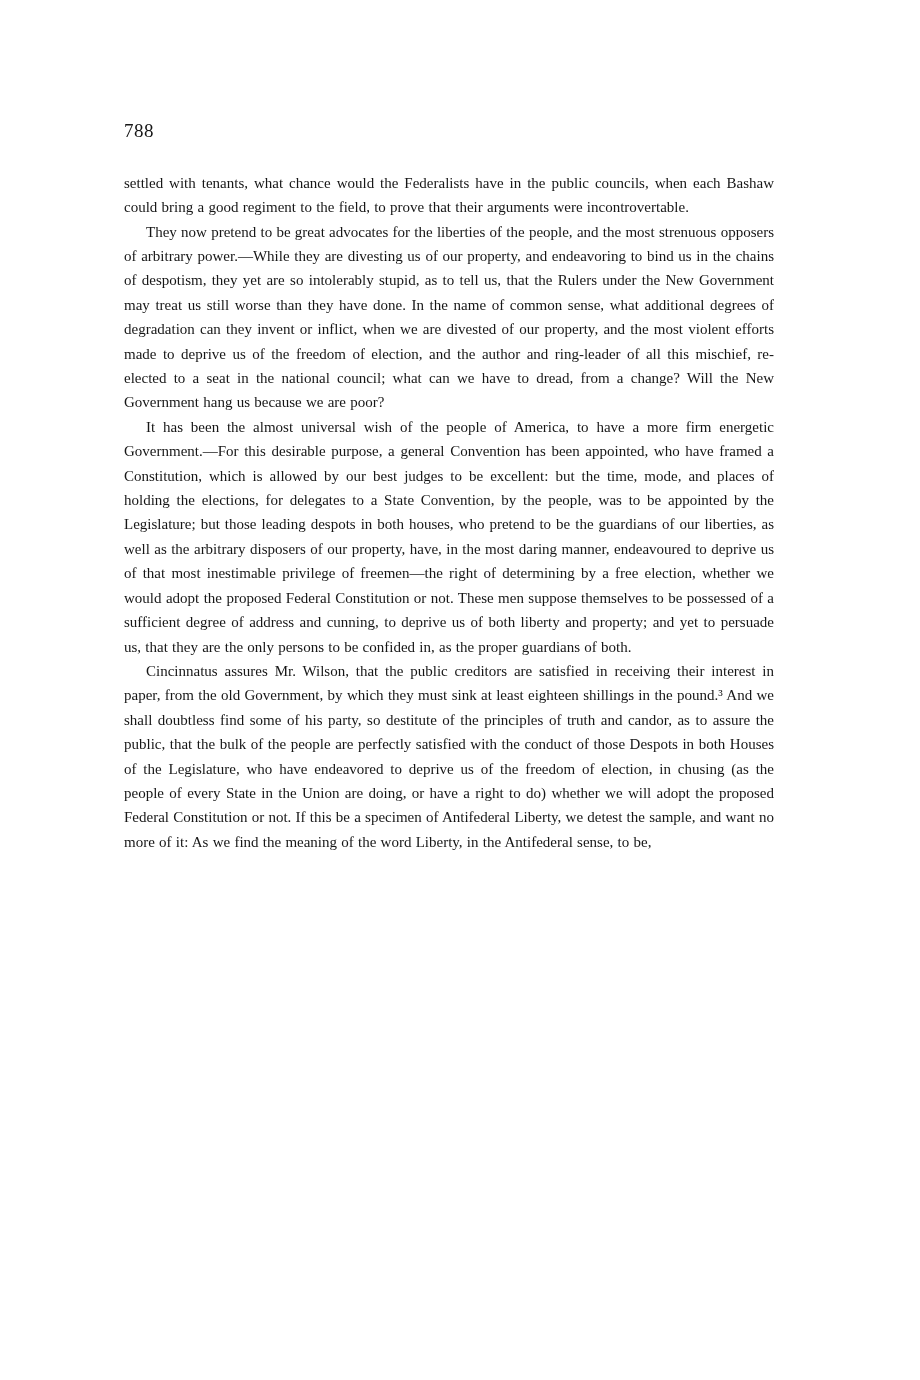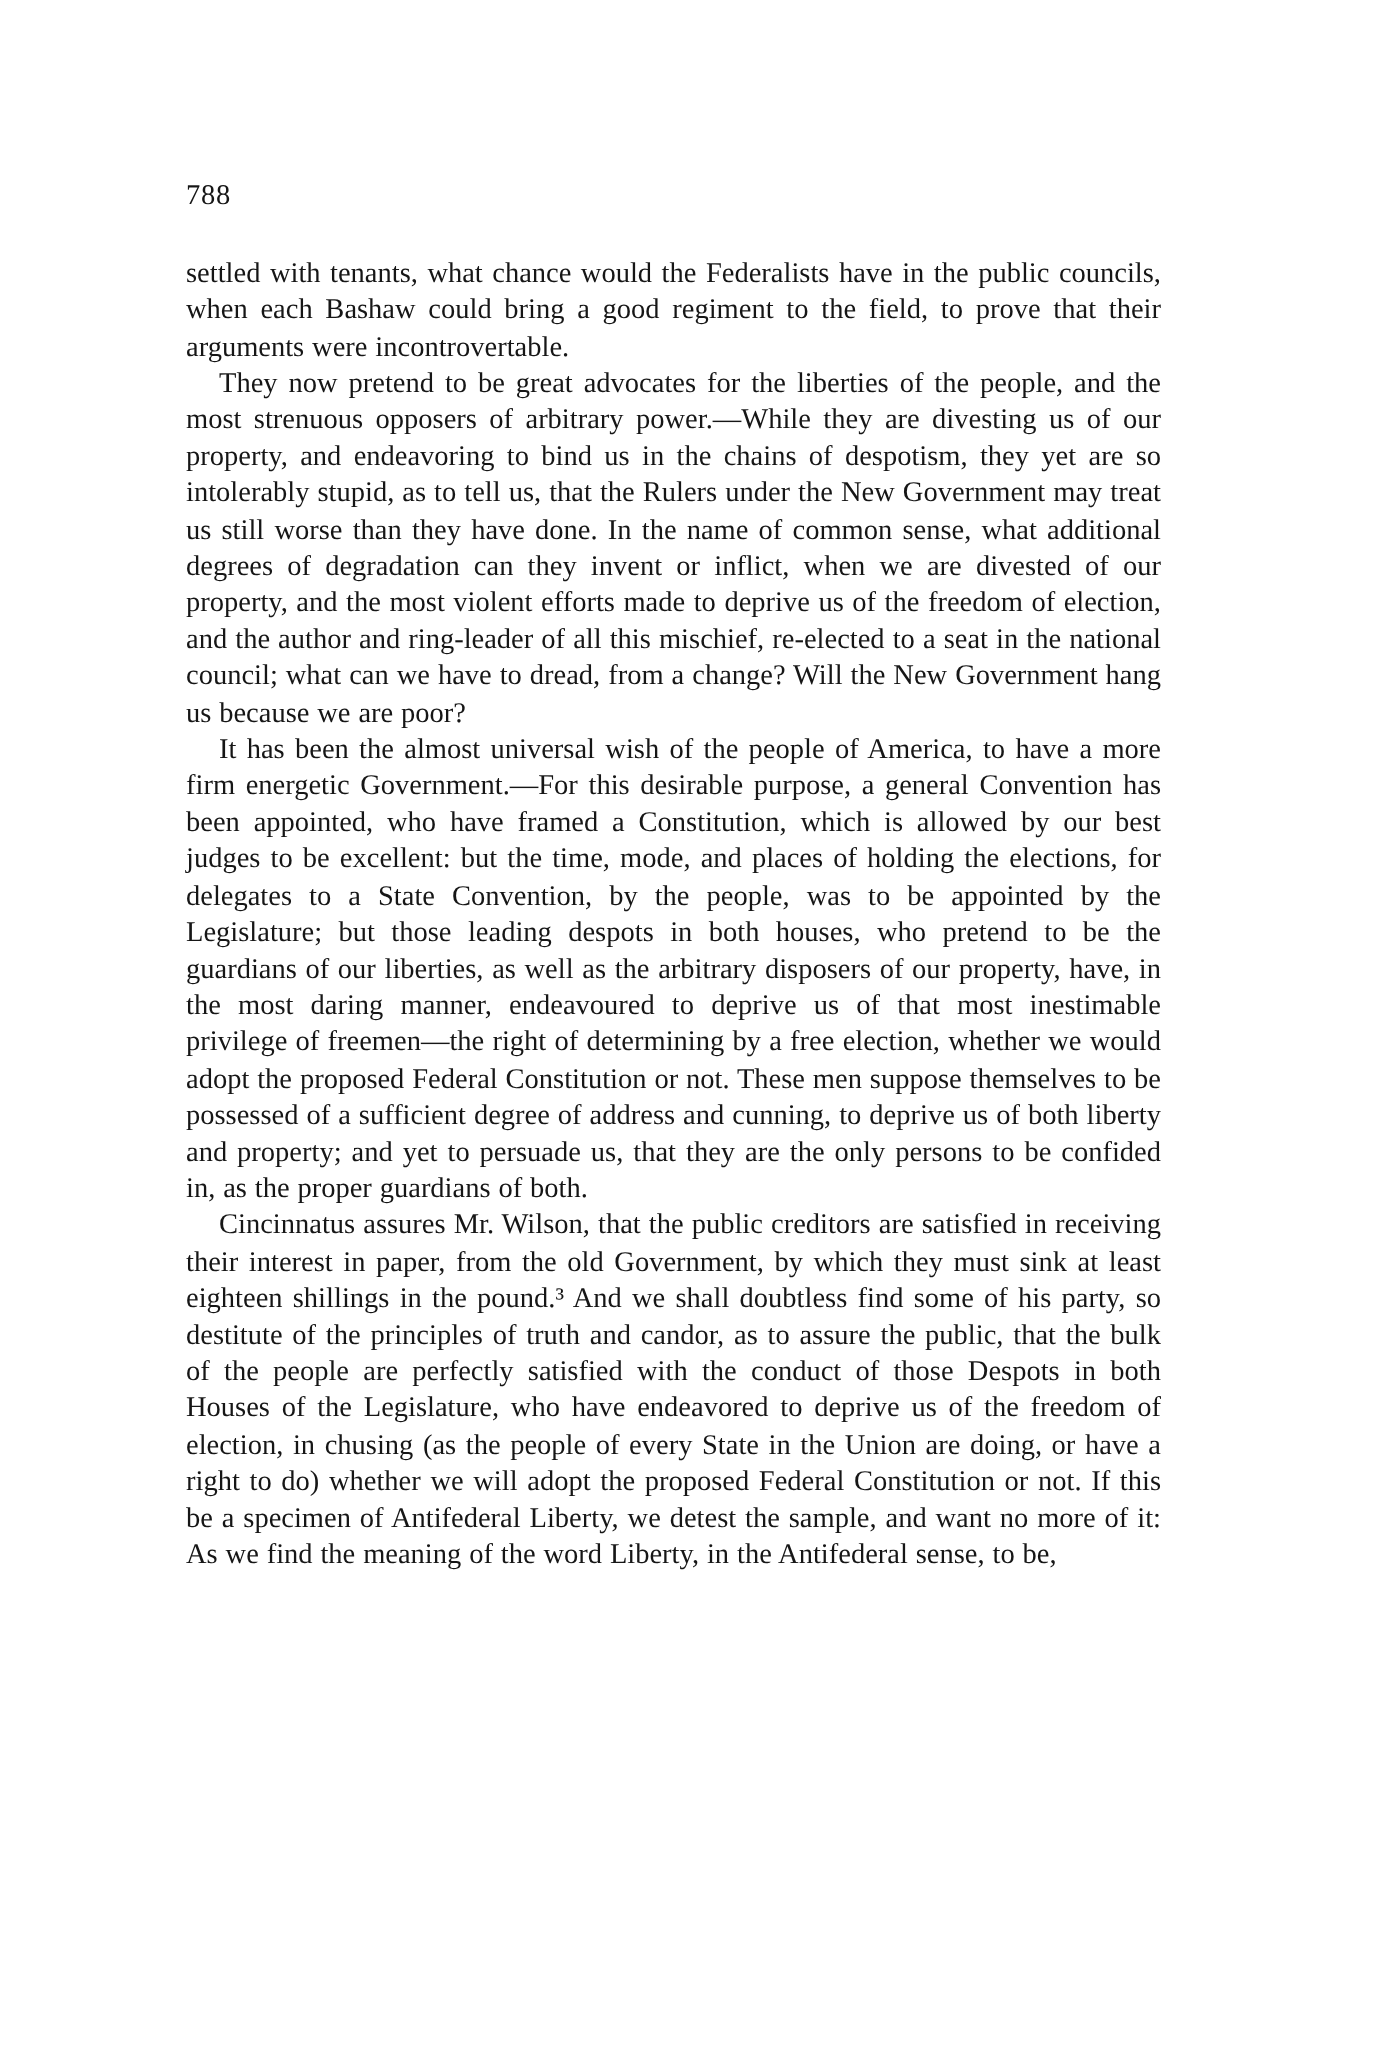--- a/index.html
+++ b/index.html
@@ -29,21 +29,21 @@
   }
   .page-number {
     letter-spacing: 0.5px;
   }
   .running-head {
     font-variant: small-caps;
     letter-spacing: 0.6px;
   }
   .body-text p {
     margin: 0;
-    font-size: 19px;
+    font-size: 15px;
     line-height: 24.4px;
     text-align: justify;
     word-spacing: 0.5px;
   }
   .body-text p.indented {
     text-indent: 22px;
   }
 </style>
 </head>
 <body>

